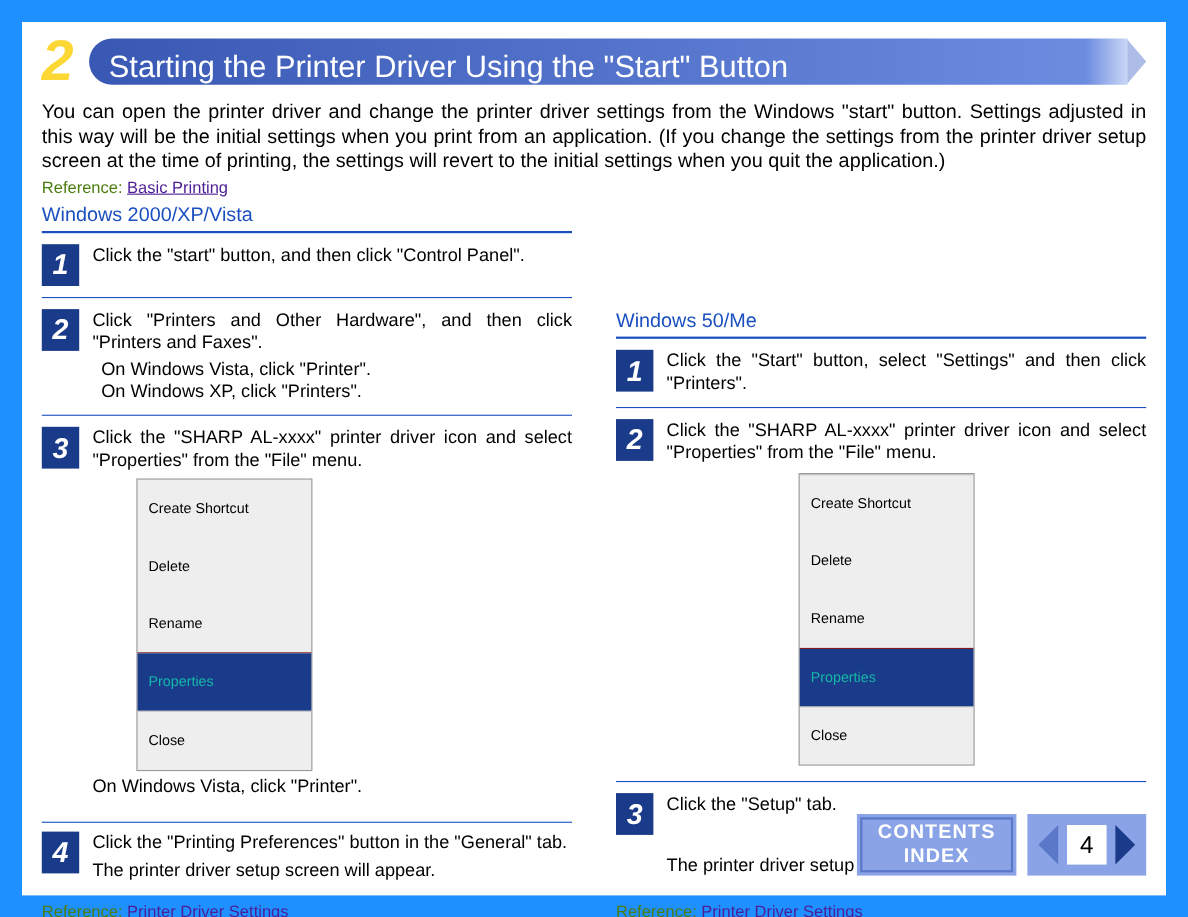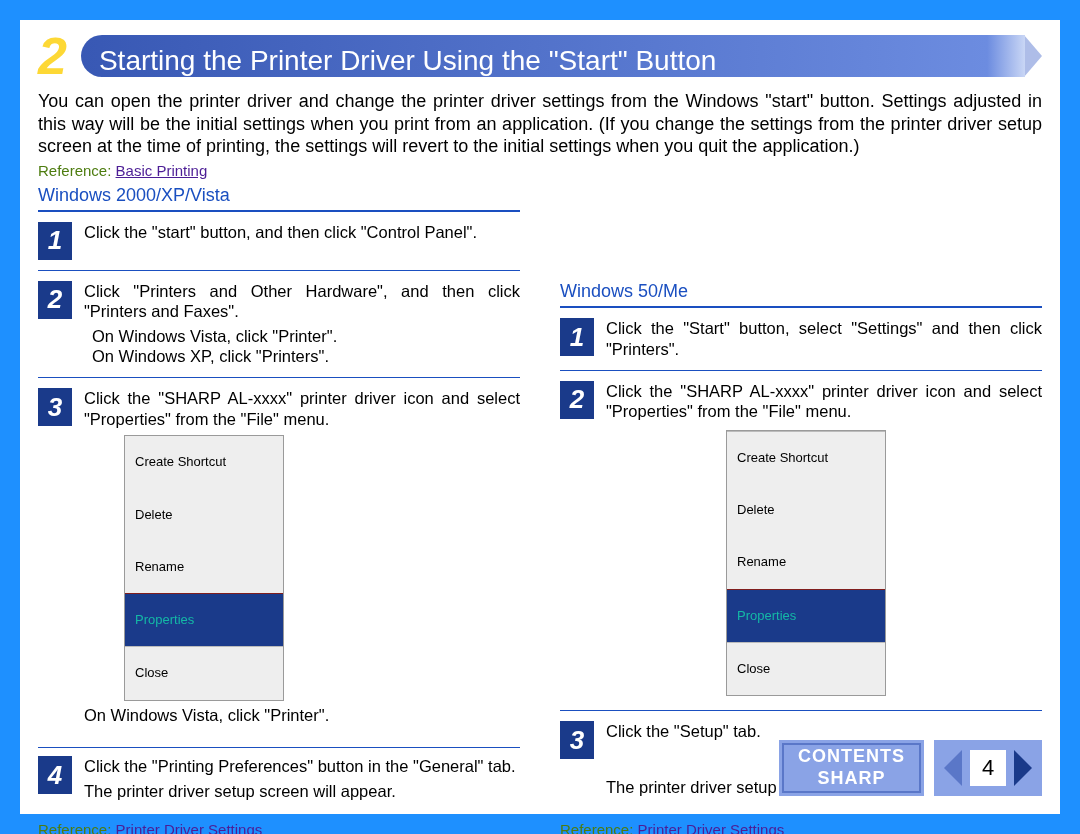--- a/index.html
+++ b/index.html
@@ -312,21 +312,21 @@
         <span class="ref-label">Reference:</span>
         <a class="ref-link">Printer Driver Settings</a>
       </div>
     </div>
   </div>
 
   <div class="bottom-bar">
     <div class="toc">
       <div class="toc-inner">
         <div class="toc-label">CONTENTS</div>
-        <div class="toc-label">SHARP</div>
+        <div class="toc-label">INDEX</div>
       </div>
     </div>
     <div class="nav">
       <div class="arrow left"></div>
       <div class="page-num">4</div>
       <div class="arrow right"></div>
     </div>
   </div>
 
 </div>

